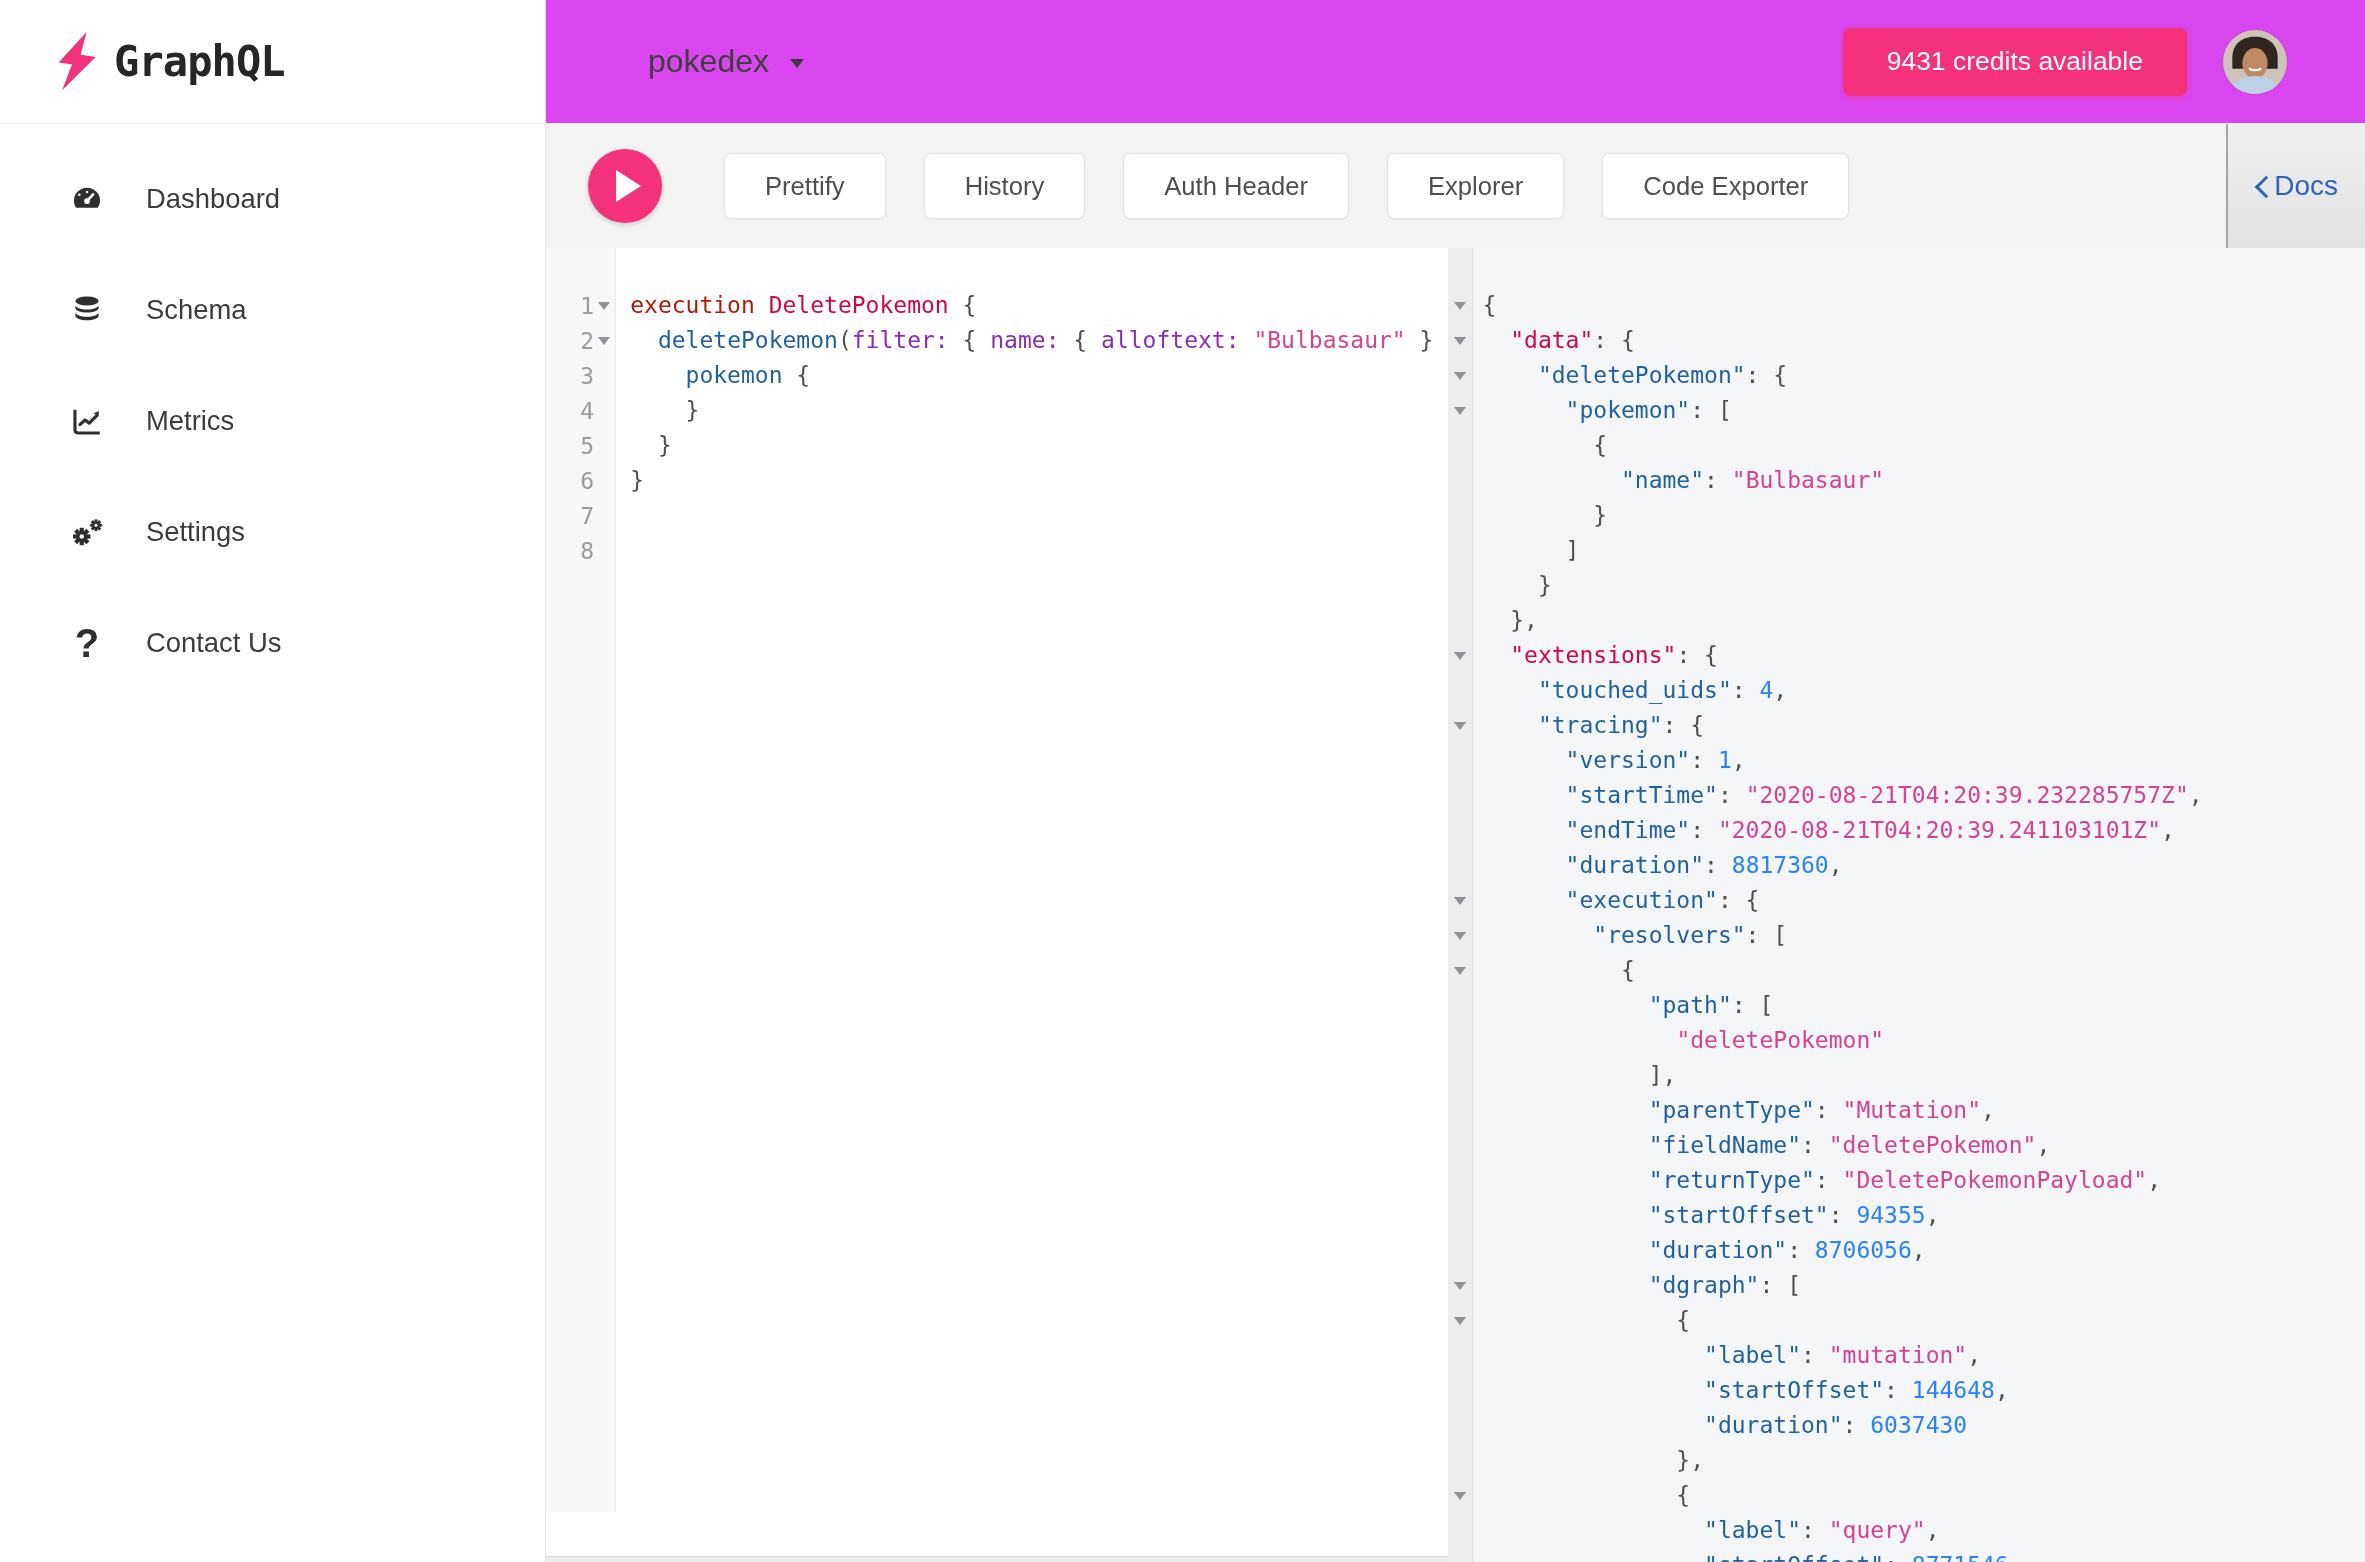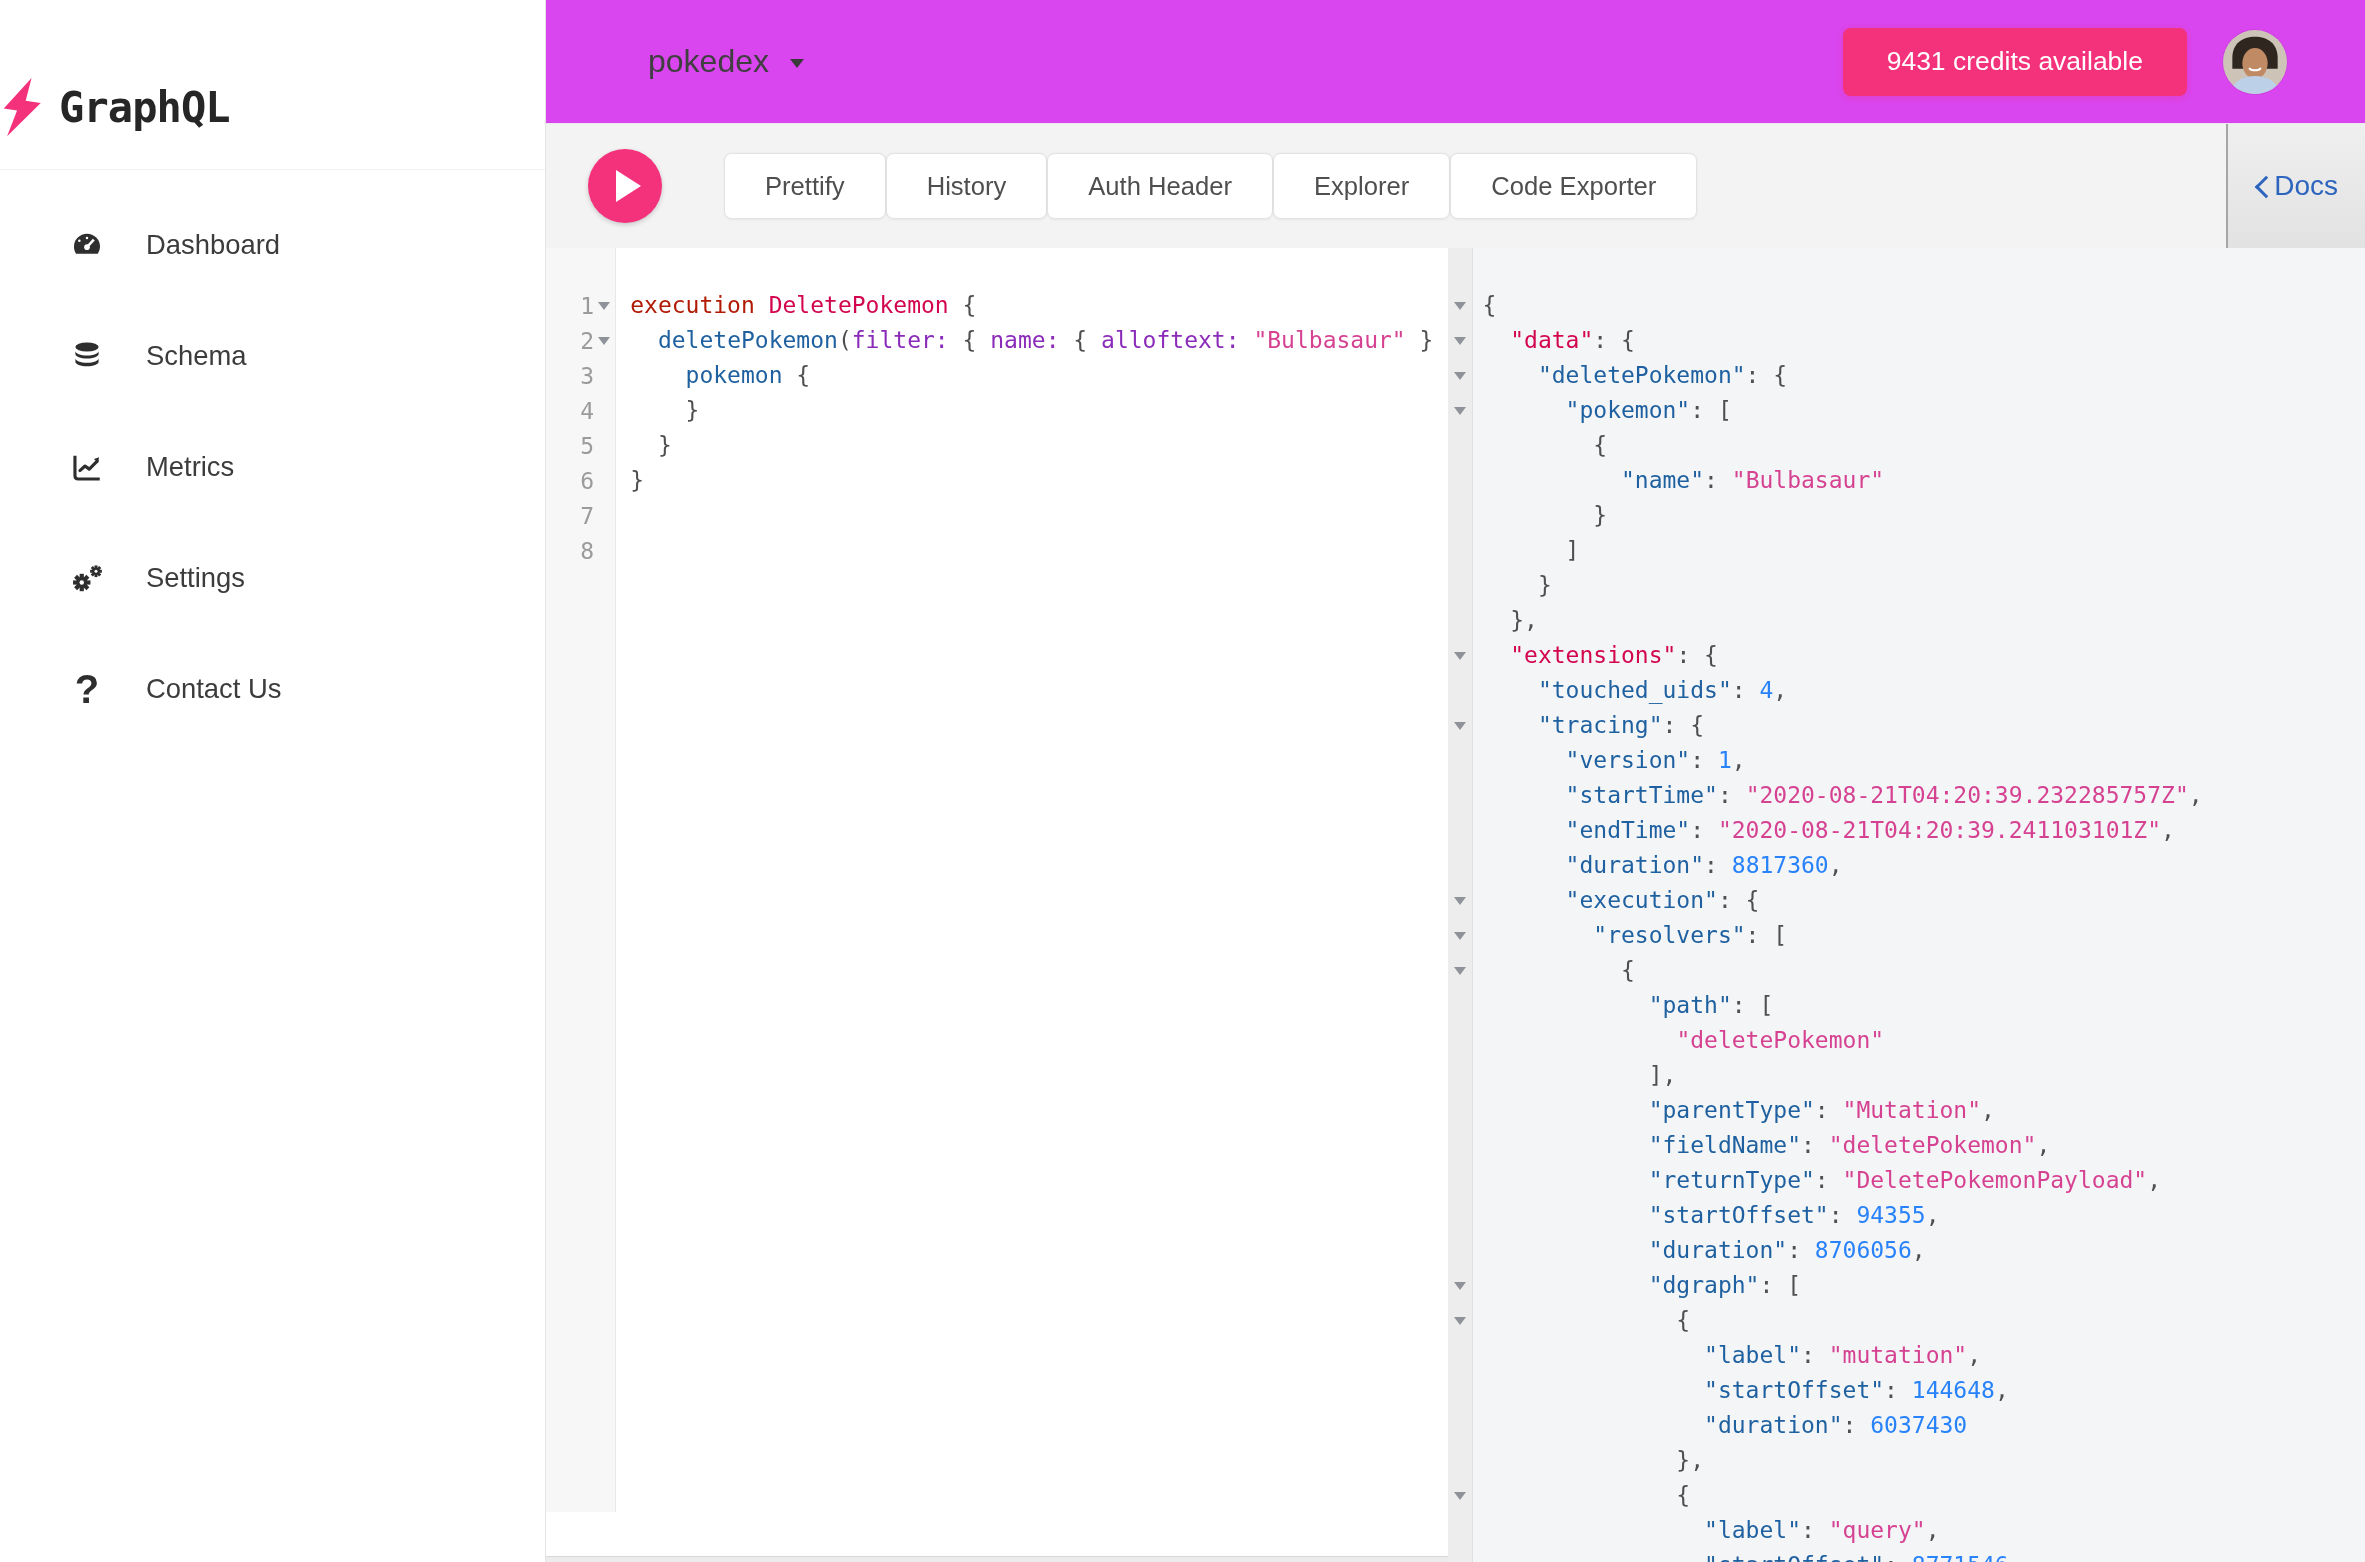--- a/index.html
+++ b/index.html
@@ -3,21 +3,21 @@
 <meta charset="utf-8">
 <style>
   html,body{margin:0;padding:0;}
   body{
     width:2366px;height:1562px;position:relative;overflow:hidden;
     background:#ffffff;font-family:"Liberation Sans",sans-serif;
     -webkit-font-smoothing:antialiased;
   }
   
   .sidebar{position:absolute;left:0;top:0;width:545px;height:1562px;background:#fff;border-right:0.9px solid #e4e4e4;z-index:5;}
-  .logo-row{height:123px;display:flex;align-items:center;border-bottom:0.9px solid #f1f1f1;margin-top:46px;}
+  .logo-row{height:123px;display:flex;align-items:center;padding-left:55px;border-bottom:0.9px solid #f1f1f1;}
   .logo-bolt{width:44px;height:61px;margin-right:15px;flex:none;}
   .logo-text{font-family:"DejaVu Sans Mono",monospace;font-size:42px;font-weight:bold;color:#262626;letter-spacing:-0.9px;}
   .side-nav{margin-top:19px;}
   .side-item{height:111px;display:flex;align-items:center;padding-left:68px;cursor:pointer;color:#3c3c3c;}
   .side-item .s-icon{width:38px;height:38px;display:flex;align-items:center;justify-content:center;color:#2e2e2e;flex:none;}
   .side-item .s-label{margin-left:40px;font-size:27.4px;}
   .side-item.active{background:var(--accent);color:#fff;}
   .side-item.active .s-icon{color:#fff;}
   .qmark{font-size:40px;font-weight:bold;line-height:1;}
   
@@ -25,21 +25,21 @@
   .proj-select{display:flex;align-items:center;margin-left:102px;cursor:pointer;}
   .proj-name{font-size:32px;color:#3f3f3f;font-weight:400;}
   .caret-down{width:0;height:0;border-left:7.6px solid transparent;border-right:7.6px solid transparent;border-top:9.5px solid #3a3a3a;margin-left:21px;margin-top:3.8px;}
   .header-right{margin-left:auto;display:flex;align-items:center;padding-right:79px;}
   .credits-btn{height:68px;border:none;border-radius:7.6px;background:var(--accent);color:#fff;font-size:26.5px;font-family:inherit;padding:0 44px;cursor:pointer;box-shadow:0 1.9px 7.6px rgba(244,47,118,.30);margin-left:34px;}
   .avatar{width:64px;height:64px;border-radius:50%;overflow:hidden;margin-left:36px;cursor:pointer;flex:none;box-shadow:0 0 0 0.9px rgba(0,0,0,.06);}
   
   .toolbar{position:absolute;left:546px;top:124px;width:1680px;height:124px;background:#f3f3f4;border-bottom:0.9px solid #e2e2e2;display:flex;align-items:center;}
   .play-btn{width:74px;height:74px;border-radius:50%;background:var(--accent);border:none;margin-left:42px;cursor:pointer;display:flex;align-items:center;justify-content:center;box-shadow:0 1.9px 5.7px rgba(0,0,0,.18);flex:none;}
   .play-tri{width:0;height:0;border-top:16px solid transparent;border-bottom:16px solid transparent;border-left:25.6px solid #fff;margin-left:6.6px;}
-  .tb-buttons{display:flex;align-items:center;margin-left:62px;}
+  .tb-buttons{display:flex;align-items:center;margin-left:62px;gap:38px;}
   .tb-btn{height:66px;background:#fff;border:0.9px solid #e2e2e5;border-radius:7.6px;font-size:25.6px;color:#4f4f4f;font-family:inherit;padding:0 40px;cursor:pointer;box-shadow:0 0.9px 2.8px rgba(0,0,0,.05);white-space:nowrap;}
   
   .docs-tab{position:absolute;left:2226px;top:124px;width:140px;height:124px;background:linear-gradient(#efefef,#e2e2e2);border-left:2.8px solid #a6a6a6;display:flex;align-items:center;justify-content:center;cursor:pointer;}
   .docs-label{font-size:28px;color:#2d64bd;margin-left:0;}
   .chev-left{width:13.2px;height:13.2px;border-left:3.8px solid #2d64bd;border-bottom:3.8px solid #2d64bd;transform:rotate(45deg);margin-top:1.9px;}
   
   .mono{font-family:"DejaVu Sans Mono",monospace;font-size:23px;line-height:35px;}
   .editor-pane{position:absolute;left:546px;top:248px;width:902px;height:1264px;background:#fff;}
   .editor-gutter{position:absolute;left:0;top:0;width:70px;height:100%;background:#f7f7f7;border-right:0.9px solid #e8e8e8;padding-top:40px;box-sizing:border-box;}
   .gut-row{height:35px;display:flex;align-items:center;justify-content:flex-end;padding-right:1.9px;}

